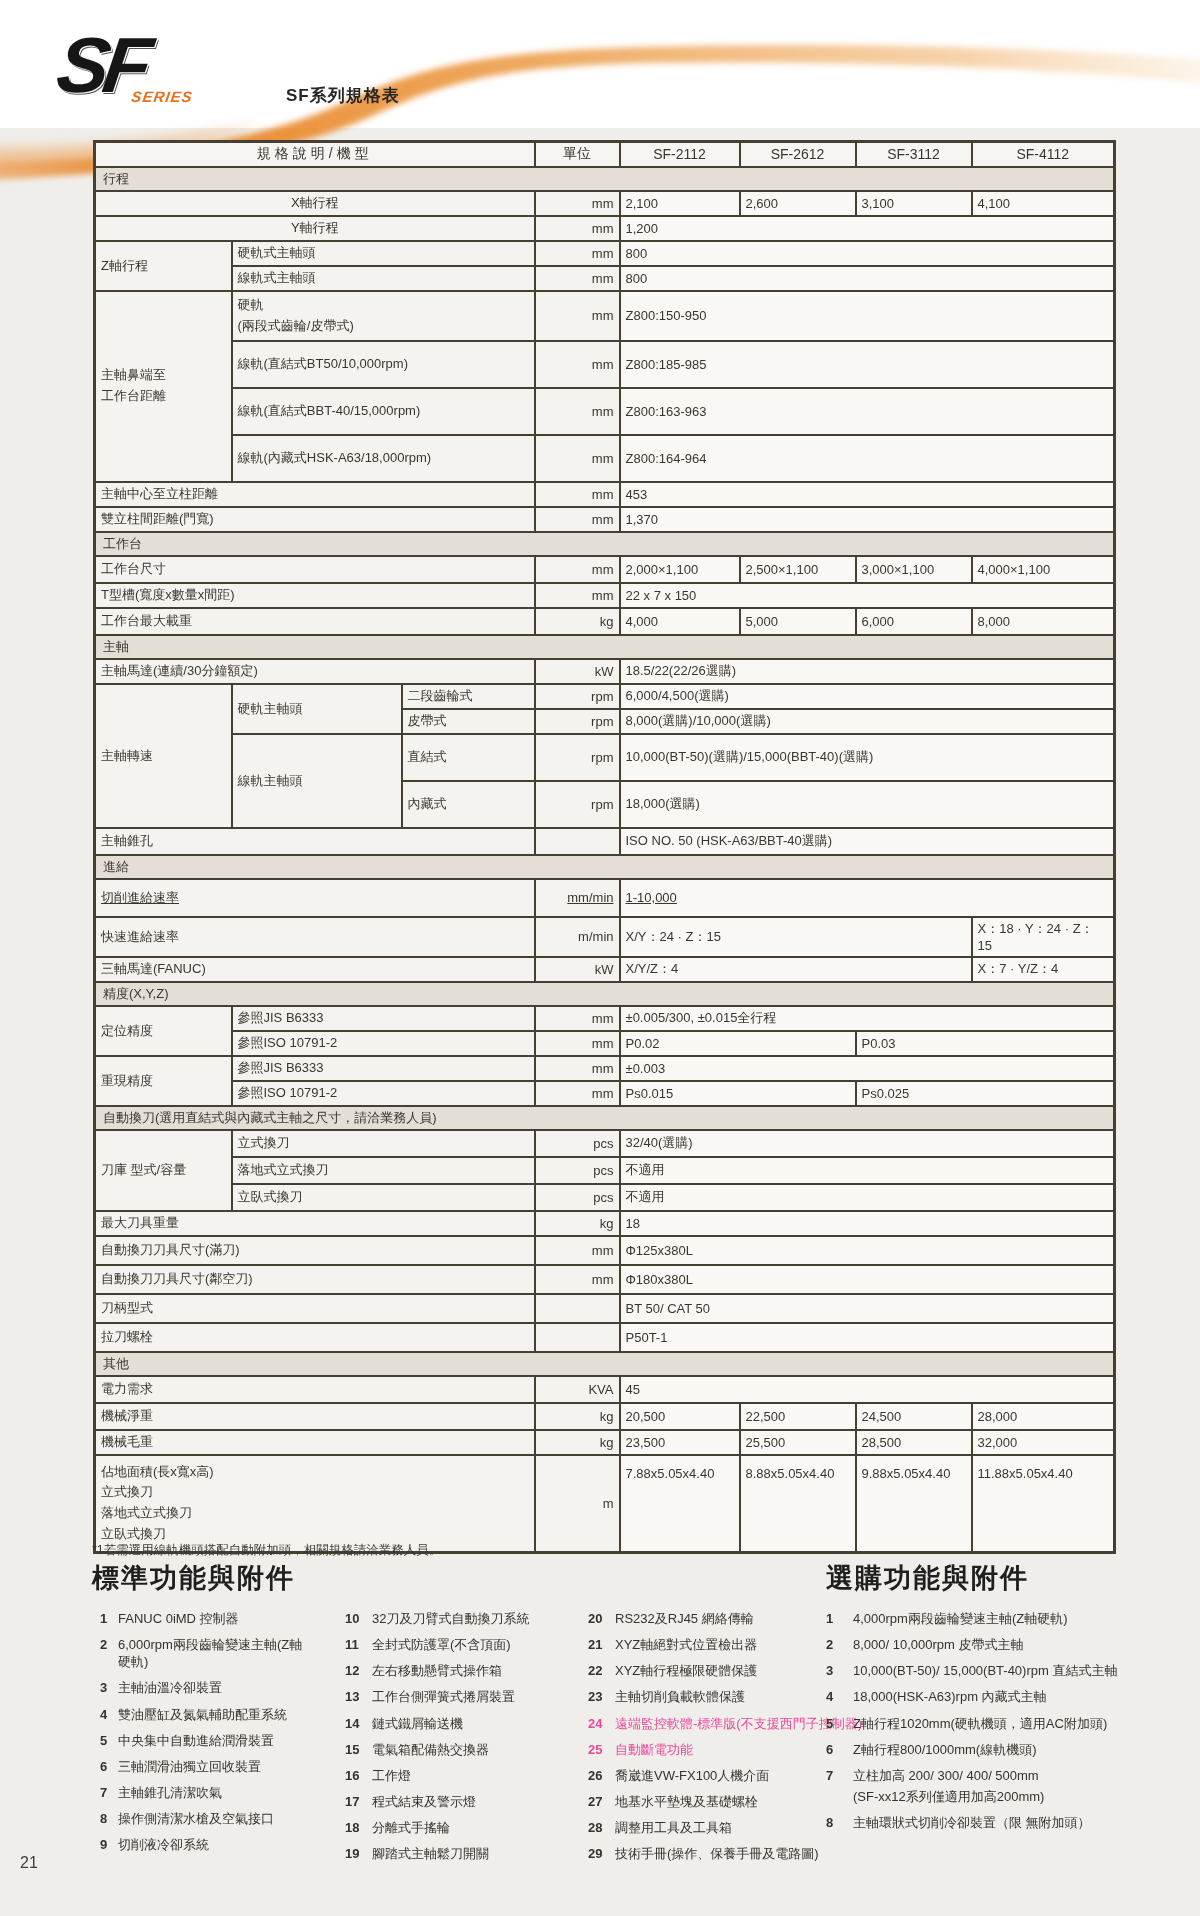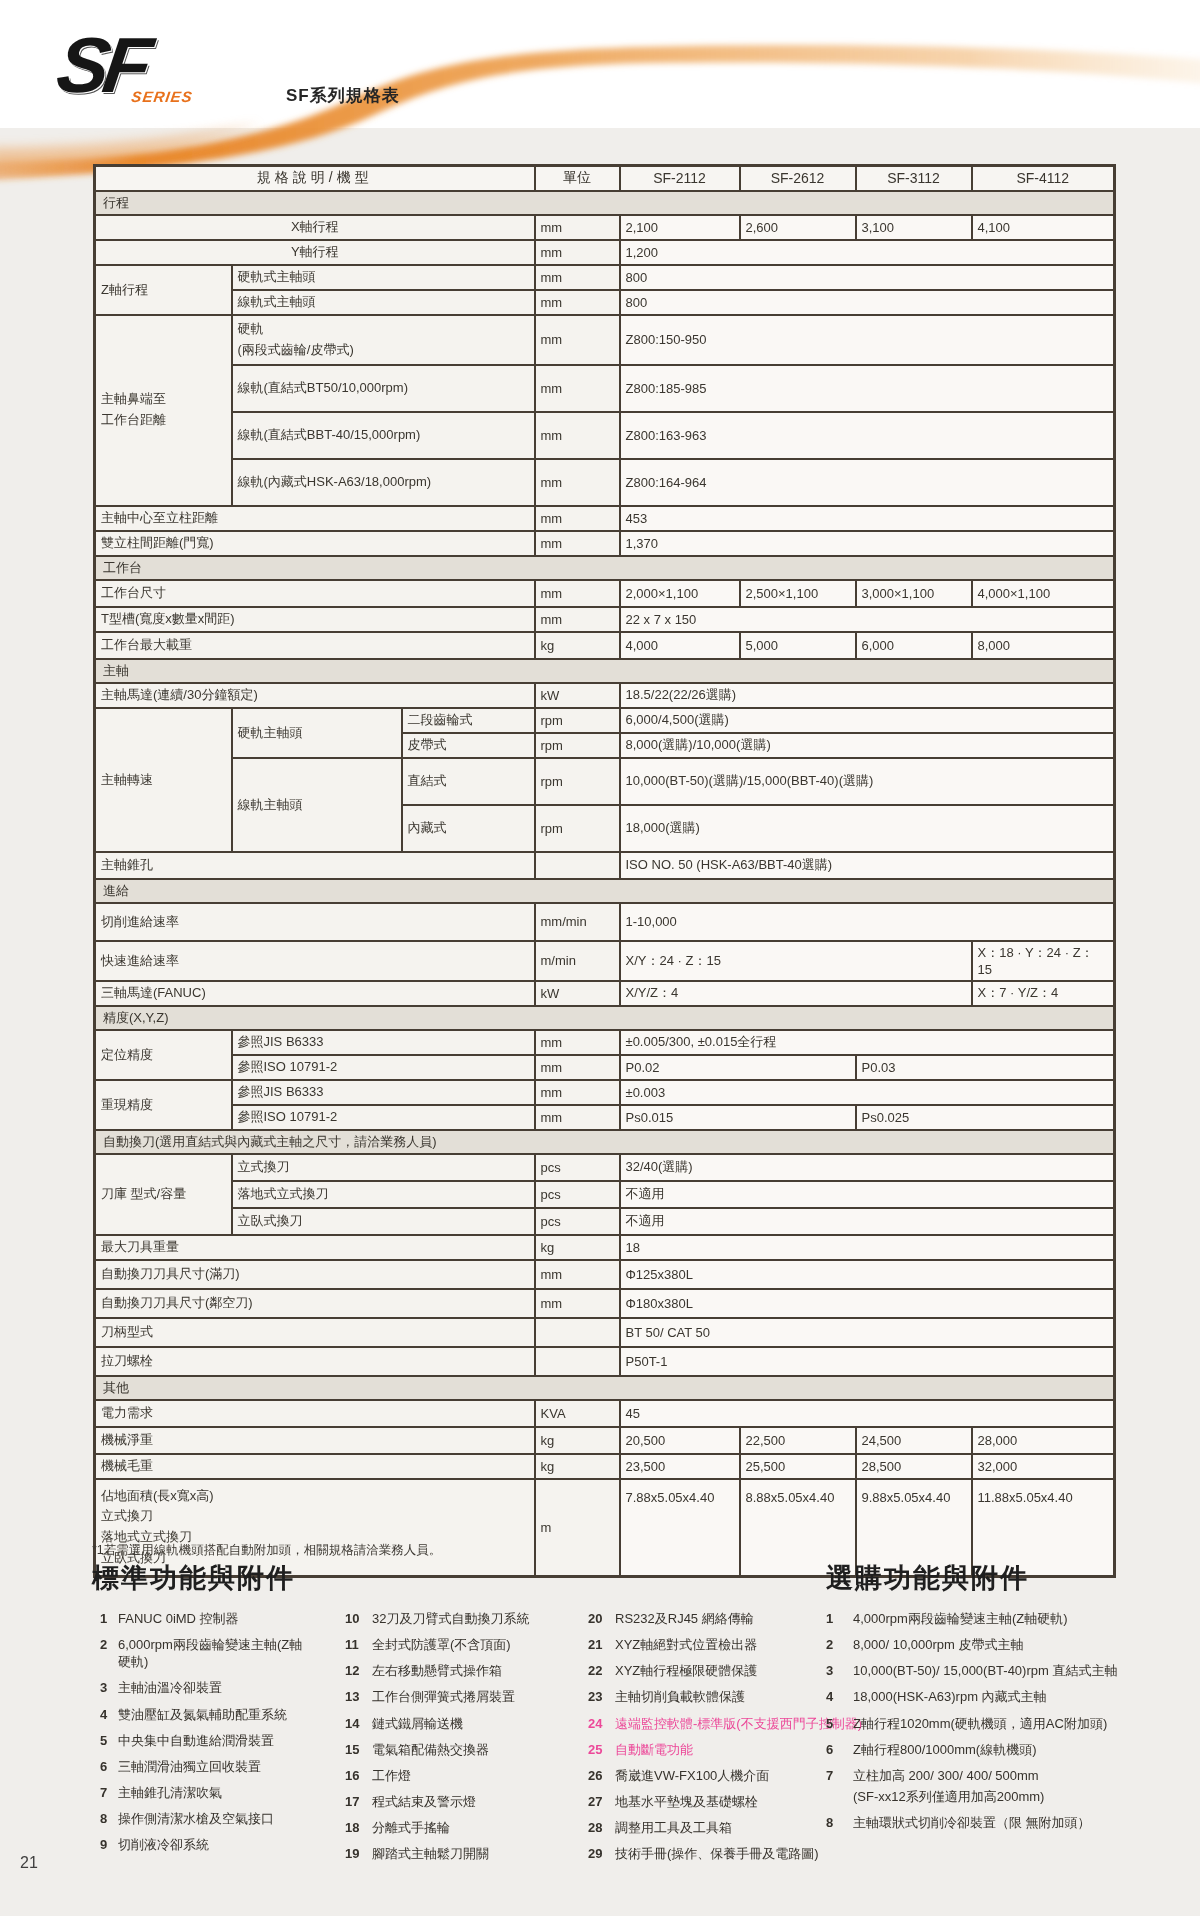--- a/index.html
+++ b/index.html
@@ -5,28 +5,28 @@
   html,body{margin:0;padding:0;background:#ffffff;}
   body{font-family:"Liberation Sans",sans-serif;}
   .sheet{position:relative;width:1200px;height:1916px;background:#ffffff;overflow:hidden;}
   .graybg{position:absolute;left:0;top:128px;width:100%;height:1788px;background:#f0eeeb;}
   .swoosh{position:absolute;left:0;top:0;pointer-events:none;}
   .logo{position:absolute;left:58px;top:26px;transform:skewX(-8deg);}
   .logo .sf{font-size:78px;font-weight:900;font-style:italic;color:#161616;letter-spacing:-6px;line-height:1;text-shadow:1px 1px 0 #fff,2px 2px 0 #555;}
   .logo .series{display:block;margin:-16px 0 0 78px;color:#e8711c;font-size:15px;font-weight:bold;font-style:italic;letter-spacing:1px;}
   .title{position:absolute;left:286px;top:84px;margin:0;font-size:17px;font-weight:bold;color:#262626;letter-spacing:1px;}
 
-  #spec-table{position:absolute;left:93px;top:164px;width:1020px;border-collapse:collapse;table-layout:fixed;background:#f7f5f2;color:#3a362f;border:3px solid #473e34;}
+  #spec-table{position:absolute;left:93px;top:140px;width:1020px;border-collapse:collapse;table-layout:fixed;background:#f7f5f2;color:#3a362f;border:3px solid #473e34;}
   #spec-table td{border:2px solid #473e34;font-size:13px;padding:1px 5px;overflow:hidden;}
   #spec-table .th{text-align:center;font-size:14px;background:#f7f5f2;}
   #spec-table .hlabel{letter-spacing:4px;}
   .lab{text-align:left;background:#f5f3ef;}
   .lab div{line-height:1.6;}
   .ctr{text-align:center;}
-  .unit{text-align:left;background:#f5f3ef;}
+  .unit{text-align:right;background:#f5f3ef;}
   .val{text-align:left;font-size:13px;background:#faf8f5;}
   .vtop{vertical-align:top;padding-top:10px !important;}
   .section{background:#e3dfd7 !important;font-size:13px;padding:2px 7px !important;}
 
   .footnote{position:absolute;left:92px;top:1542px;font-size:12.5px;color:#3c3832;}
   .sechead{position:absolute;margin:0;font-size:27px;font-weight:800;color:#1f1f1f;letter-spacing:2px;top:1560px;}
   .sechead.left{left:92px;}
   .sechead.right{left:826px;}
   .flist{position:absolute;top:1610px;font-size:13px;color:#36322c;line-height:1.32;}
   #colA{left:100px;width:212px;}
@@ -216,21 +216,21 @@
           <td class="val" colspan="4">18,000(選購)</td>
         </tr>
         <tr style="height: 27px;">
           <td class="lab" colspan="3">主軸錐孔</td>
           <td class="unit"></td>
           <td class="val" colspan="4">ISO NO. 50 (HSK-A63/BBT-40選購)</td>
         </tr>
         <tr style="height: 21px;">
           <td class="section" colspan="8">進給</td>
         </tr>
-        <tr style="height: 38px;">
+        <tr style="height: 38px; text-decoration: underline;">
           <td class="lab" colspan="3">切削進給速率</td>
           <td class="unit">mm/min</td>
           <td class="val" colspan="4">1-10,000</td>
         </tr>
         <tr style="height: 40px;">
           <td class="lab" colspan="3">快速進給速率</td>
           <td class="unit">m/min</td>
           <td class="val" colspan="3">X/Y：24 · Z：15</td>
           <td class="val">X：18 · Y：24 · Z：15</td>
         </tr>

